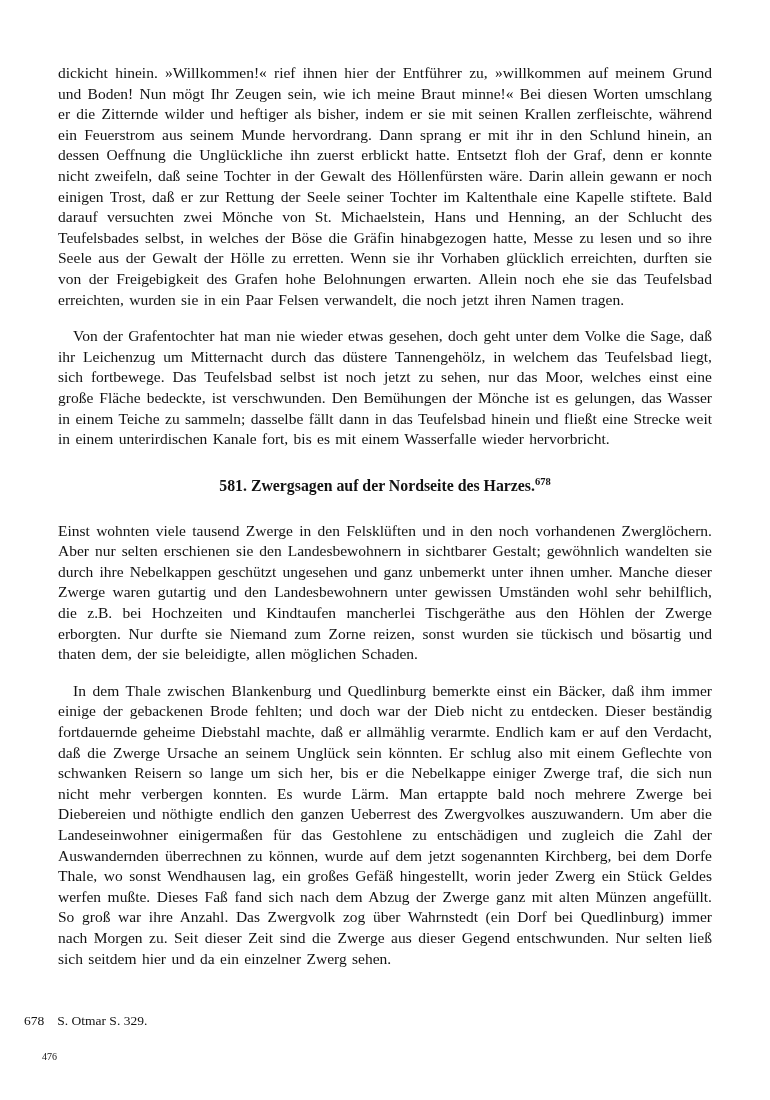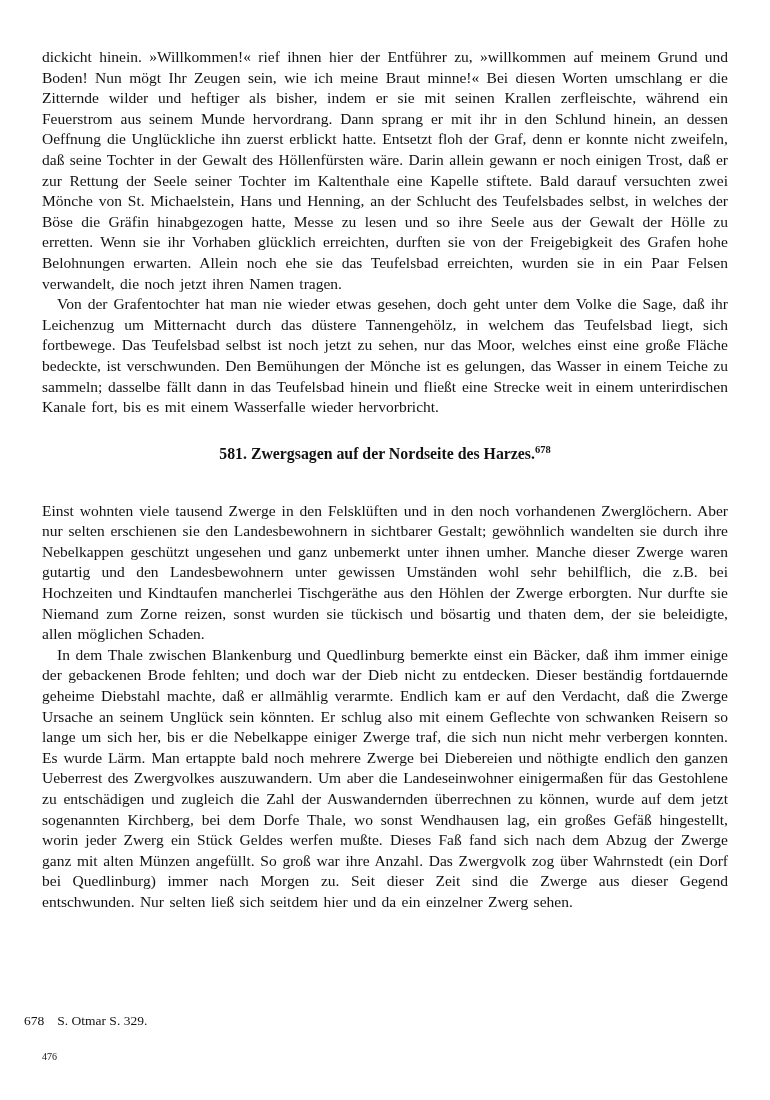--- a/index.html
+++ b/index.html
@@ -19,32 +19,32 @@
     position: relative;
     box-sizing: border-box;
     width: 770px;
     height: 1100px;
     padding: 47px 42px 0 42px;
   }
   .text-block {
     width: 686px;
   }
   .para {
-    margin: 0;
+    margin: 16px;
     text-align: justify;
     font-size: 15.5px;
     line-height: 20.6px;
     word-spacing: 1.5px;
     hyphens: none;
   }
   .para.indent {
     text-indent: 15px;
   }
   .heading {
-    margin: 26px 0 37px 0;
+    margin: 26px 0 25px 0;
     text-align: center;
     font-size: 15.8px;
     font-weight: bold;
     line-height: 20px;
   }
   .fn-mark {
     font-size: 10.5px;
     font-weight: bold;
     vertical-align: super;
     line-height: 0;

